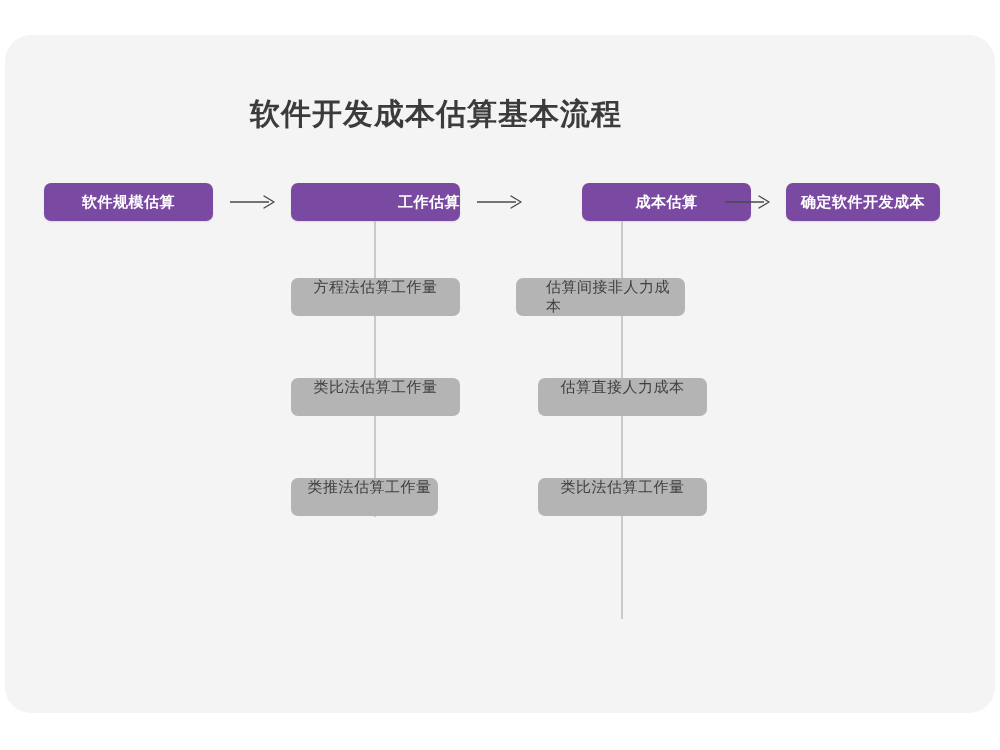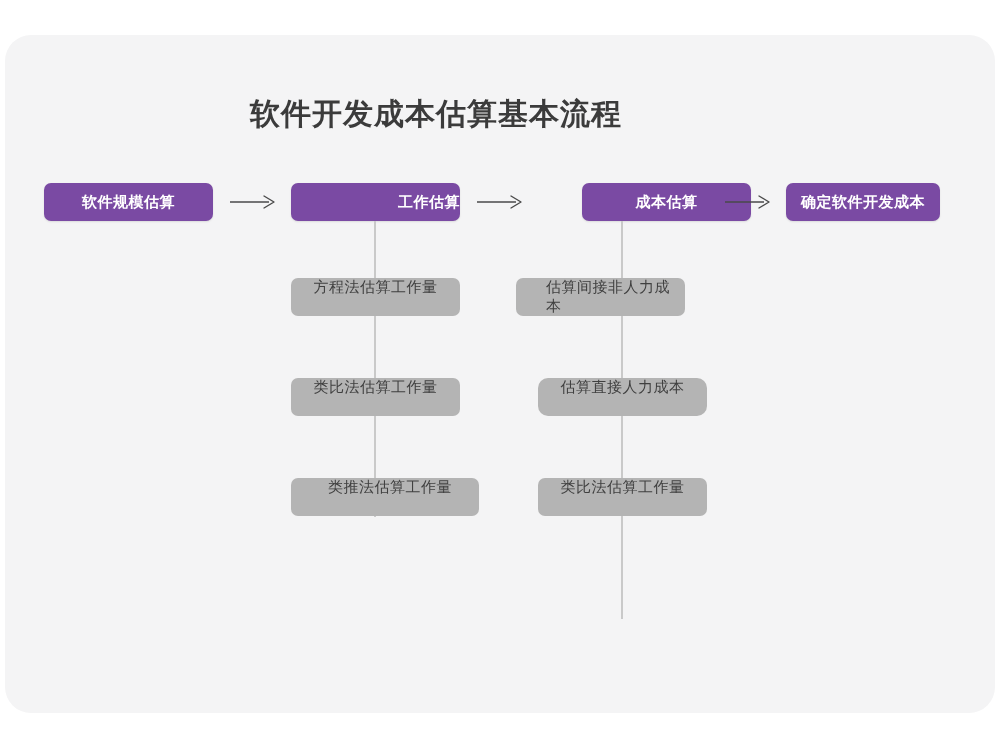--- a/index.html
+++ b/index.html
@@ -144,29 +144,29 @@
   <div class="connector" style="left:621px; top:221px; height:398px;"></div>
 
   <div class="sub-box" style="left:291px; top:278px; width:169px;">
     <span>方程法估算工作量</span>
   </div>
 
   <div class="sub-box" style="left:291px; top:378px; width:169px;">
     <span>类比法估算工作量</span>
   </div>
 
-  <div class="sub-box" style="left:291px; top:478px; width:188px;padding-left:10px;">
+  <div class="sub-box" style="left:291px; top:478px; width:147px;padding-left:10px;">
     <span>类推法估算工作量</span>
   </div>
 
   <div class="sub-box" style="left:516px; top:278px; width:169px;padding-left:30px;">
     <span>估算间接非人力成本</span>
   </div>
 
-  <div class="sub-box" style="left:538px; top:378px; width:169px;border-radius:10px;">
+  <div class="sub-box" style="left:538px; top:378px; width:169px;">
     <span>估算直接人力成本</span>
   </div>
 
   <div class="sub-box" style="left:538px; top:478px; width:169px;">
     <span>类比法估算工作量</span>
   </div>
 
 
 </div>
 

